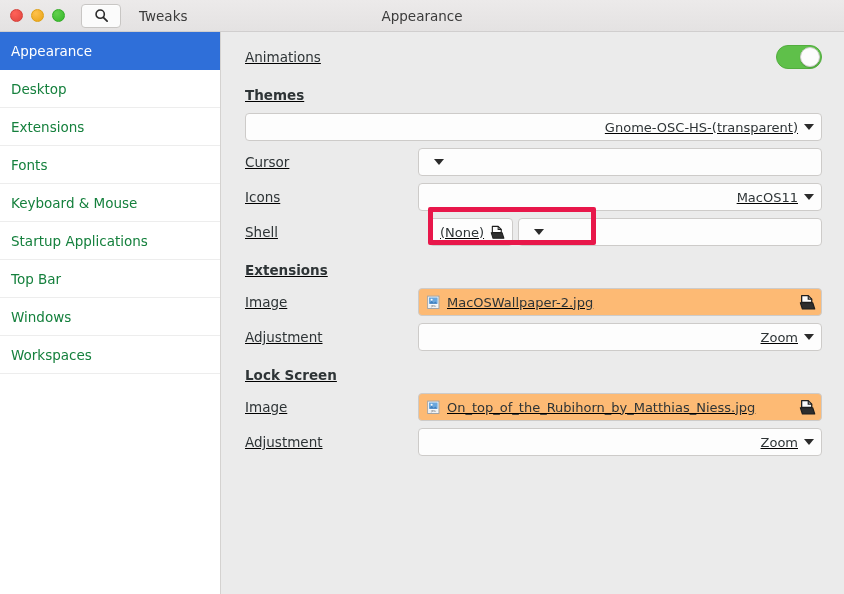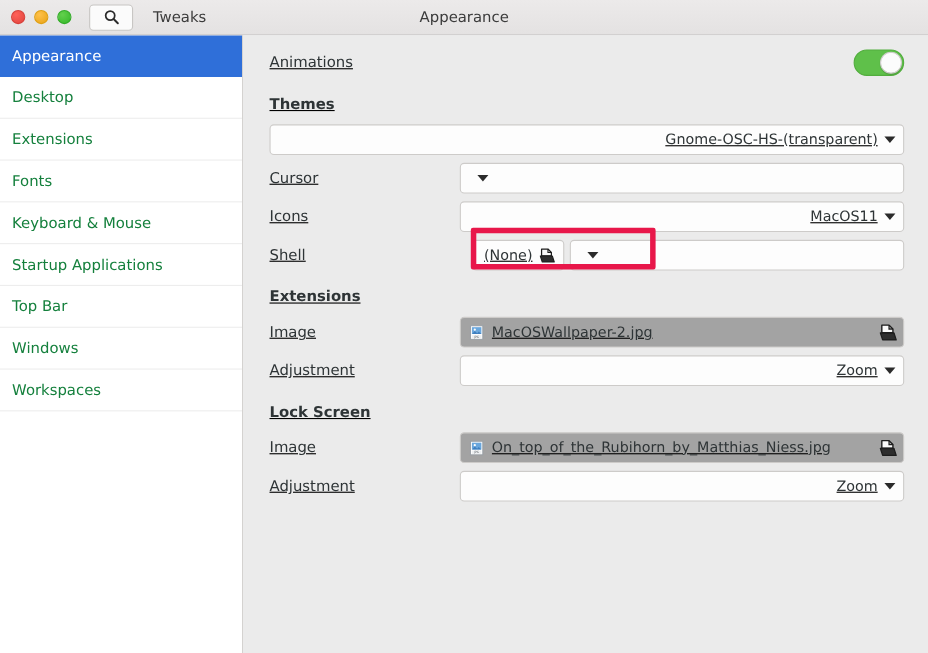--- a/index.html
+++ b/index.html
@@ -214,21 +214,21 @@
     font-size: 13px;
     color: #2e3436;
     flex: 0 0 auto;
     margin-left: 11px;
     margin-right: 5px;
   }
 
   
   .file-field {
     height: 28px;
-    background: #a3a3a3;
+    background: #fdba74;
     border: 1px solid #cdcbc9;
     border-radius: 4px;
     display: flex;
     align-items: center;
     padding: 0 5px 0 7px;
     gap: 6px;
     font-size: 13px;
     color: #2e3436;
     flex: 1 1 auto;
     min-width: 0;

